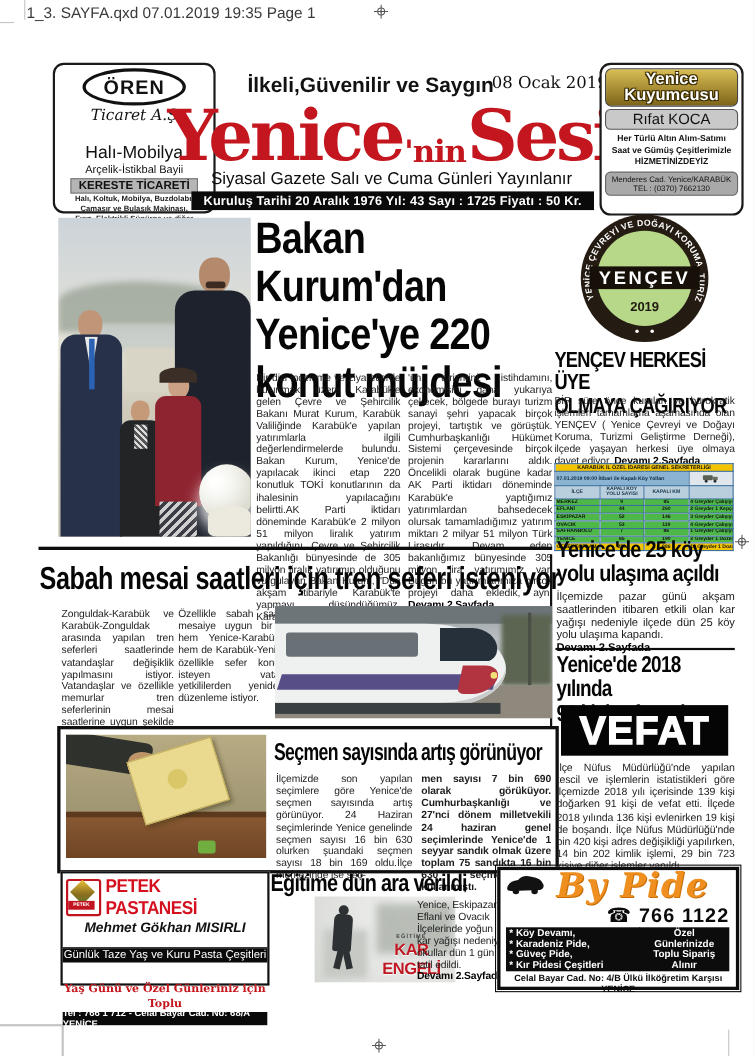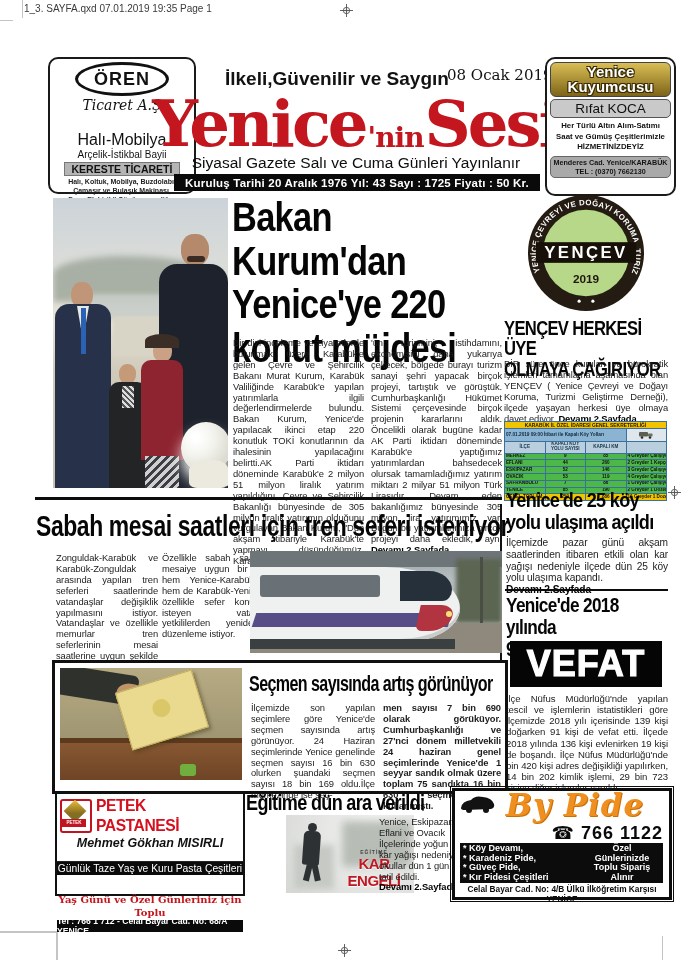--- a/index.html
+++ b/index.html
@@ -5,39 +5,39 @@
   html,body{margin:0;padding:0;background:#f4f4f2;}
   .sheet{position:relative;width:685px;height:960px;background:#ffffff;overflow:hidden;
          font-family:"Liberation Sans",sans-serif;color:#111;}
   .abs{position:absolute;}
   .jbody{font-size:9.4px;line-height:1.16;text-align:justify;color:#1d1d1d;letter-spacing:-0.1px;}
   .cont{font-weight:bold;color:#000;}
   .hl{font-weight:bold;color:#060606;letter-spacing:-0.8px;}
   .cond{transform-origin:left top;}
   .box-ad{border:2px solid #1a1a1a;border-radius:10px;background:#fff;}
   .bar-black{background:#0a0a0a;color:#fff;font-weight:bold;display:flex;align-items:center;justify-content:center;}
-  .gray-pill{background:#a9a9a9;border:1px solid #666;border-radius:5px;color:#141414;font-weight:bold;text-align:center;}
+  .gray-pill{background:#a9a9a9;border:1px solid #666;border-radius:5px;color:#141414;font-weight:normal;text-align:center;}
   .crop{position:absolute;background:#c4c4c4;}
   .regmark{position:absolute;width:13px;height:13px;}
   
   .mast-title{font-family:"DejaVu Serif",serif;font-weight:bold;color:#c3161f;letter-spacing:-3px;}
   
   .photo{position:absolute;overflow:hidden;}
   
   table.roads{border-collapse:collapse;width:163px;table-layout:fixed;font-size:4.6px;line-height:1.05;}
   table.roads td,table.roads th{border:0.5px solid #3b6f9e;padding:0.5px 1px;overflow:hidden;white-space:nowrap;}
   .vrule{position:absolute;background:#121212;}
   .hrule{position:absolute;background:#0c0c0c;}
 </style>
 </head>
 <body>
 
 <div class="sheet">
 
-  <div class="abs" style="left:24px;top:3px;font-size:10px;color:#3a3a3a;">1_3. SAYFA.qxd  07.01.2019  19:35  Page 1</div>
+  <div class="abs" style="left:24px;top:3px;font-size:14px;color:#3a3a3a;">1_3. SAYFA.qxd  07.01.2019  19:35  Page 1</div>
   <div class="crop" style="left:22px;top:0;width:1px;height:18px;"></div>
   <div class="crop" style="left:0;top:20px;width:13px;height:1px;"></div>
   <div class="crop" style="left:0;top:931px;width:56px;height:2px;"></div>
   <div class="crop" style="left:56px;top:931px;width:2px;height:29px;"></div>
   <div class="crop" style="left:662px;top:936px;width:1px;height:24px;"></div>
   <svg class="regmark" style="left:340px;top:4px;" viewBox="0 0 14 14">
     <circle cx="7" cy="7" r="3.4" fill="none" stroke="#555" stroke-width="1"></circle>
     <line x1="7" y1="0" x2="7" y2="14" stroke="#555" stroke-width="1"></line>
     <line x1="0" y1="7" x2="14" y2="7" stroke="#555" stroke-width="1"></line>
     <circle cx="7" cy="7" r="1.1" fill="#555"></circle>

